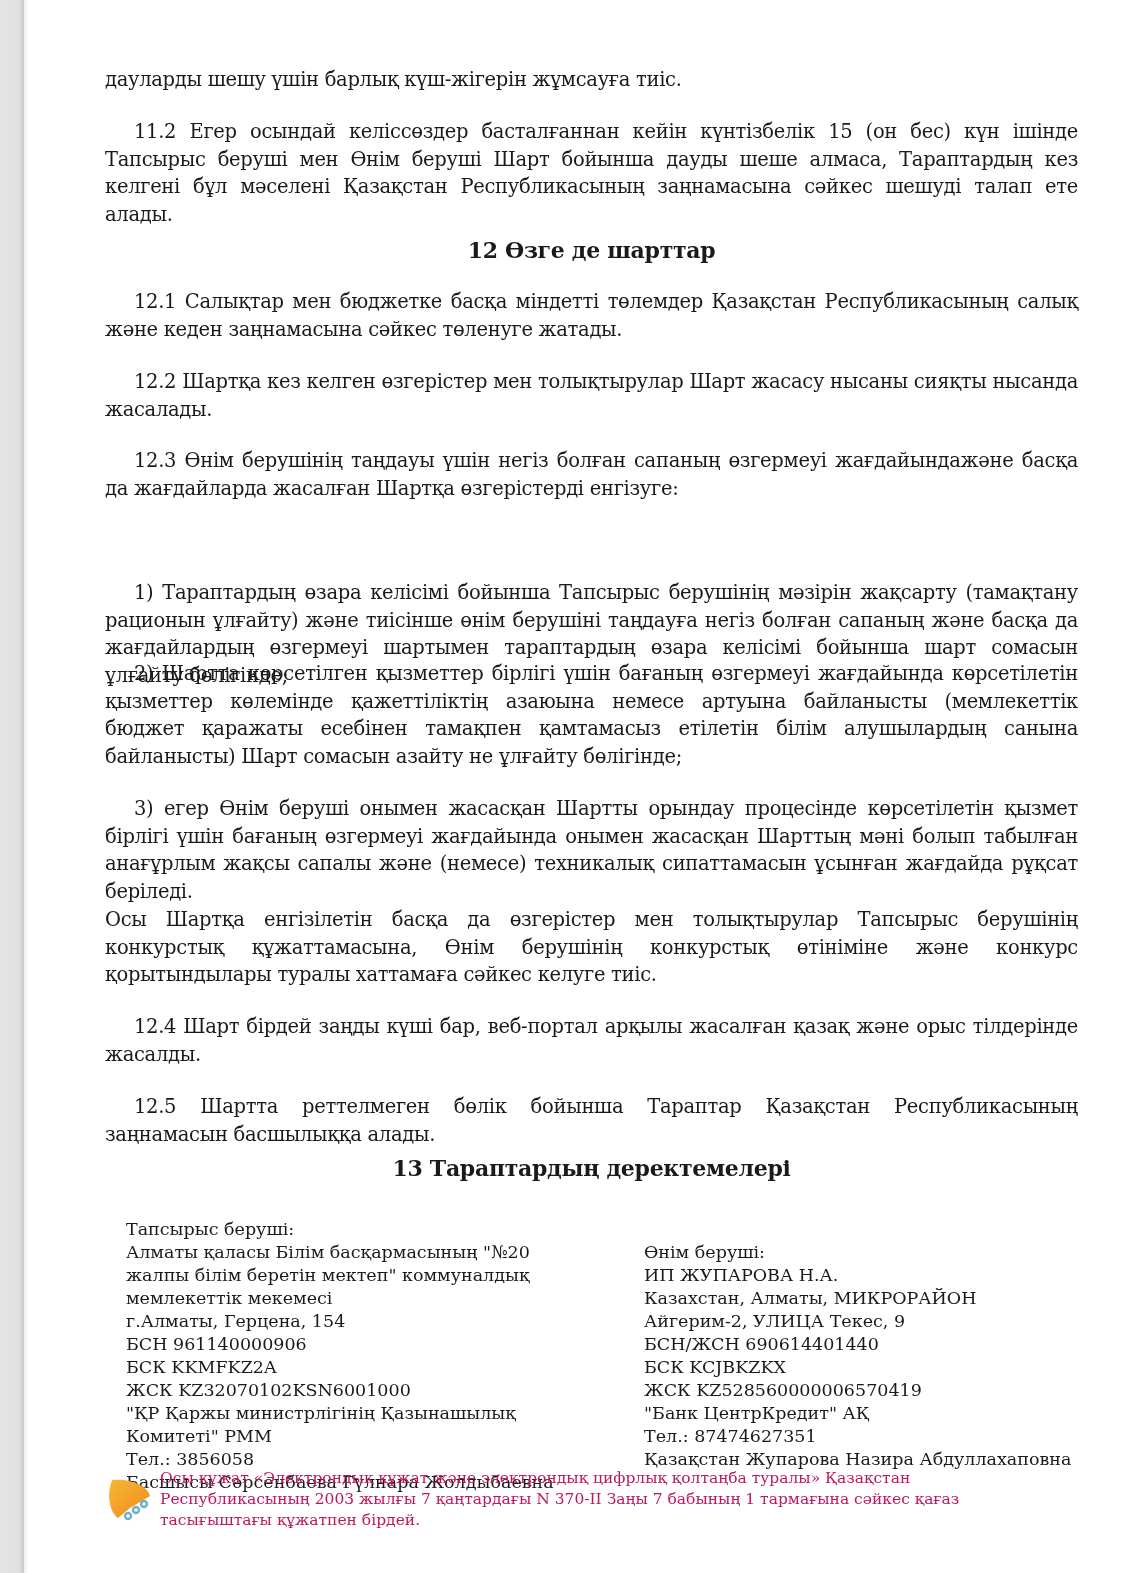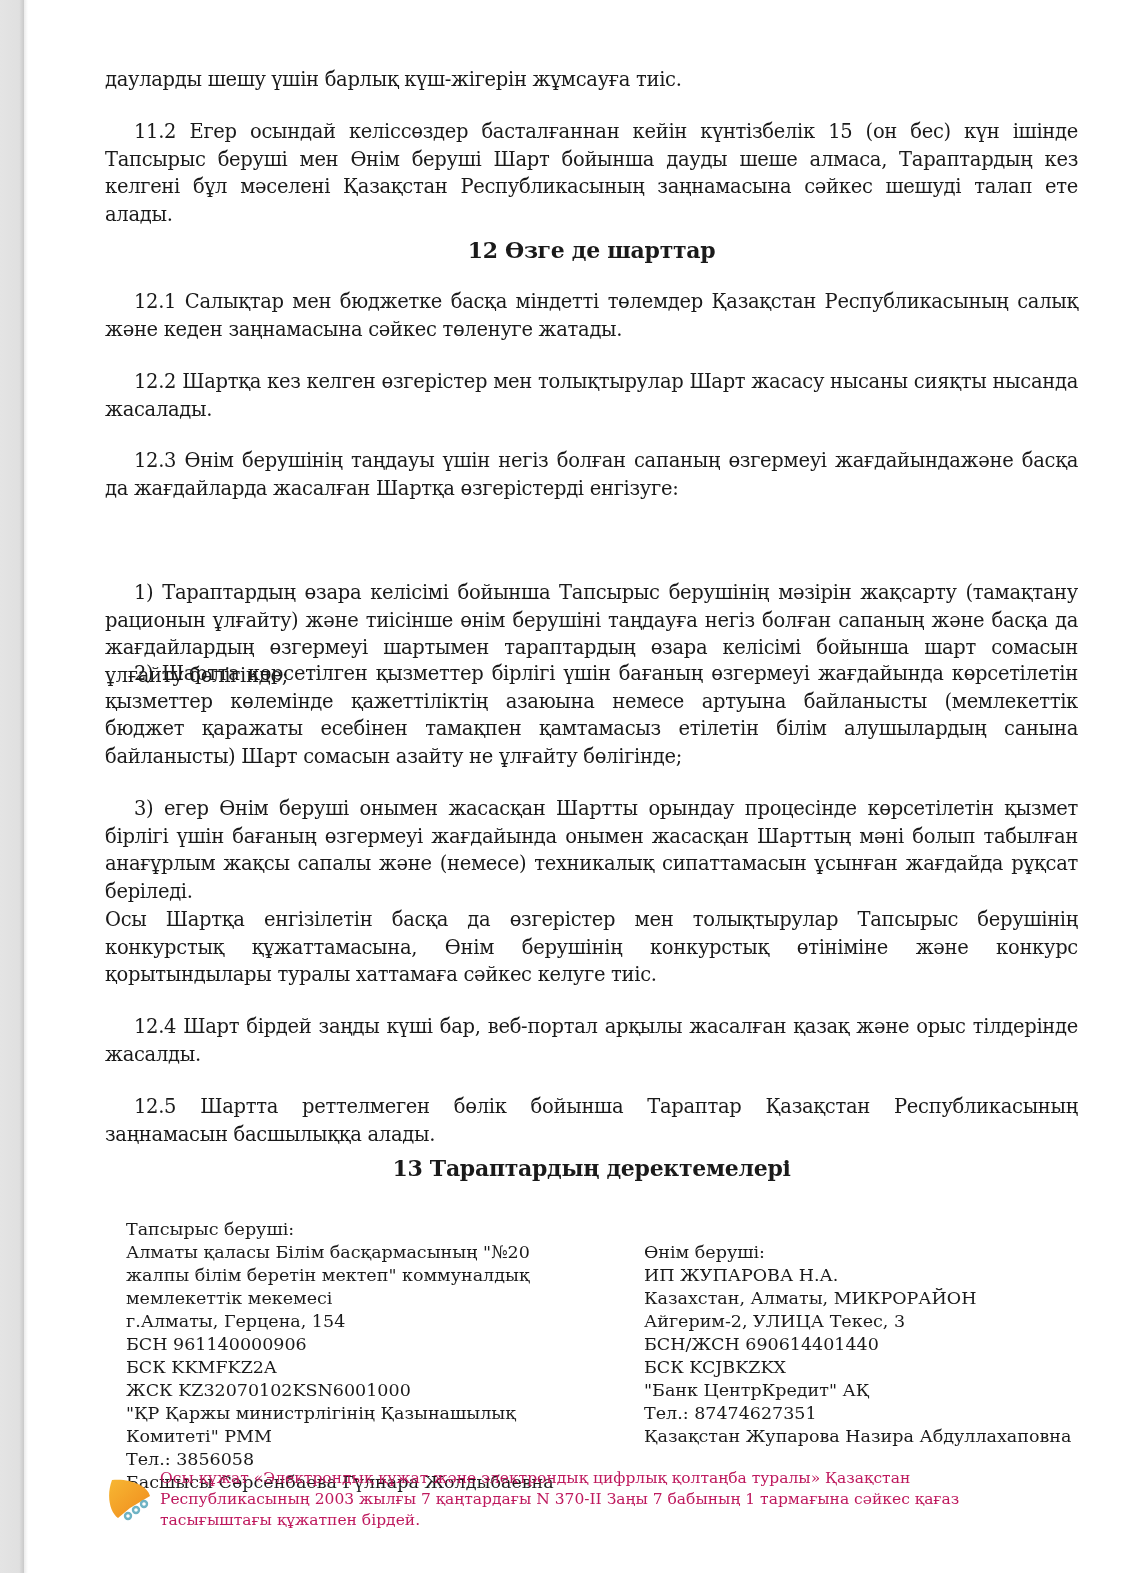--- a/index.html
+++ b/index.html
@@ -88,23 +88,24 @@
   <div>"ҚР Қаржы министрлігінің Қазынашылық</div>
   <div>Комитеті" РММ</div>
   <div>Тел.: 3856058</div>
   <div>Басшысы Сәрсенбаева Гүлнара Жолдыбаевна</div>
 </div>
 
 <div class="req-col" style="left:644px; top:1241px;">
   <div>Өнім беруші:</div>
   <div>ИП ЖУПАРОВА Н.А.</div>
   <div>Казахстан, Алматы, МИКРОРАЙОН</div>
-  <div>Айгерим-2, УЛИЦА Текес, 3</div>
+  <div>Айгерим-2, УЛИЦА Текес, 9</div>
   <div>БСН/ЖСН 690614401440</div>
   <div>БСК KCJBKZKX</div>
+  <div>ЖСК KZ528560000006570419</div>
   <div>"Банк ЦентрКредит" АҚ</div>
   <div>Тел.: 87474627351</div>
   <div>Қазақстан Жупарова Назира Абдуллахаповна</div>
 </div>
 
 <svg class="logo" viewBox="0 0 48 46">
   <defs>
     <linearGradient id="sunGrad" x1="0" y1="0" x2="1" y2="1">
       <stop offset="0" stop-color="#f7b733"></stop>
       <stop offset="1" stop-color="#f08a1c"></stop>

